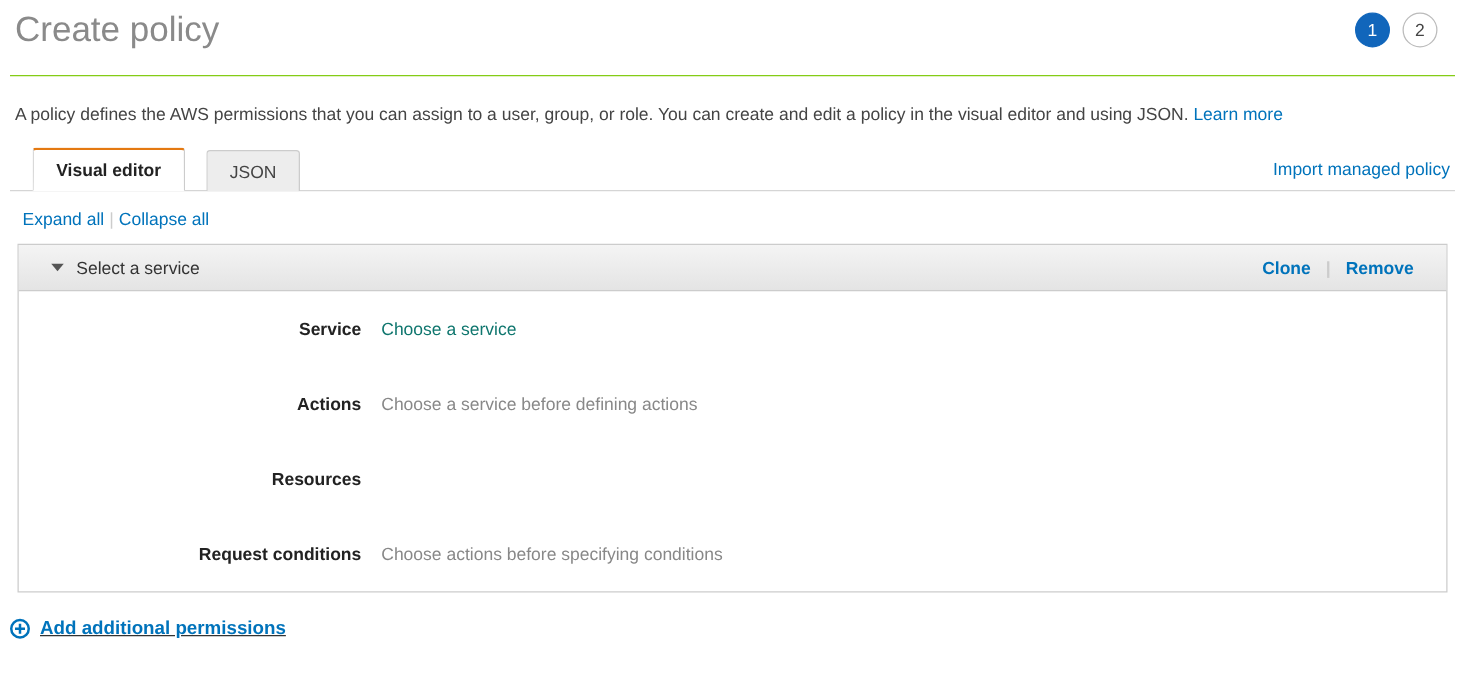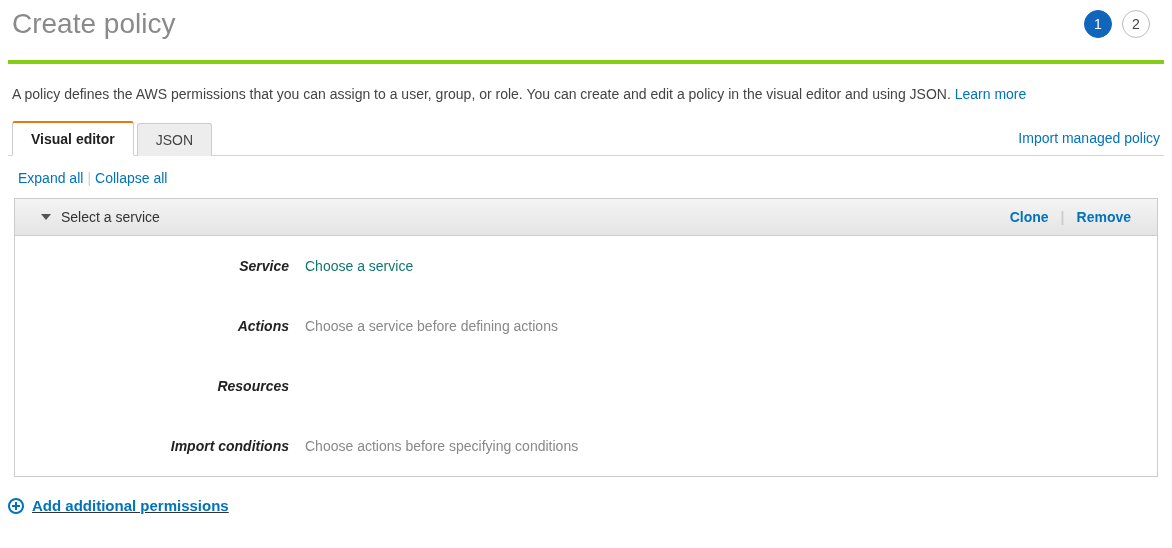--- a/index.html
+++ b/index.html
@@ -9,21 +9,21 @@
       color: #333;
       background: #fff;
       width: 1172px;
       padding: 0 8px;
     }
     .header-row {
       display: flex;
       align-items: center;
       justify-content: space-between;
       padding: 8px 4px 20px 4px;
-      border-bottom: 4px solid #84cc16;
+      border-bottom: 1px solid #84cc16;
     }
     .page-title {
       font-size: 28px;
       font-weight: 400;
       color: #8a8a8a;
     }
     .steps {
       display: flex;
       gap: 10px;
       align-items: center;
@@ -75,20 +75,21 @@
       border: 1px solid #ccc;
       border-bottom: none;
       border-top-left-radius: 3px;
       border-top-right-radius: 3px;
       background: #ededed;
       color: #444;
       margin-right: 3px;
       position: relative;
       top: 1px;
       cursor: pointer;
+      margin-left: 14px;
     }
     .tab.active {
       background: #fff;
       font-weight: 700;
       color: #222;
       border-top: 2px solid #e47911;
       border-bottom: 1px solid #fff;
     }
     .tabs-right {
       font-size: 14px;
@@ -141,21 +142,20 @@
       display: flex;
       padding: 22px 0;
     }
     .label-col {
       width: 290px;
       text-align: right;
       padding-right: 16px;
       font-weight: 700;
       color: #222;
       font-size: 14px;
-      font-style: italic;
     }
     .value-col {
       flex: 1;
       font-size: 14px;
     }
     .value-link { color: #0f766e; cursor: pointer; }
     .value-muted { color: #888; margin-top: 28px; }
     .footer-row {
       display: flex;
       justify-content: flex-start;
@@ -241,21 +241,21 @@
     <div class="form-row">
       <div class="label-col">Actions</div>
       <div class="value-col"><span class="value-muted">Choose a service before defining actions</span></div>
     </div>
 
     <div class="form-row">
       <div class="label-col">Resources</div>
     </div>
 
     <div class="form-row">
-      <div class="label-col">Import conditions</div>
+      <div class="label-col">Request conditions</div>
       <div class="value-col"><span class="value-muted">Choose actions before specifying conditions</span></div>
     </div>
 
   </div>
 </div>
 
 <div class="footer-row">
   <div class="add-perm">
     <span class="plus-icon"></span>
     <span>Add additional permissions</span>

